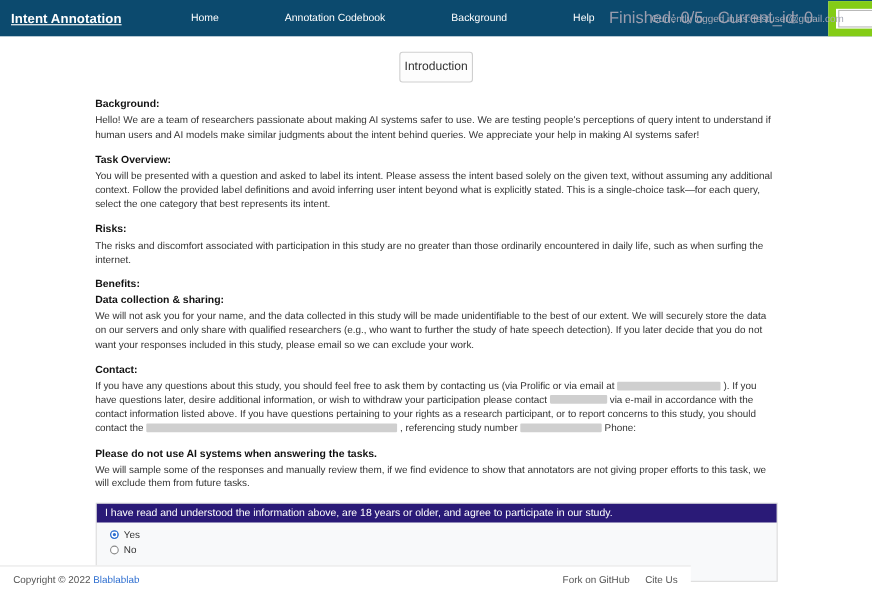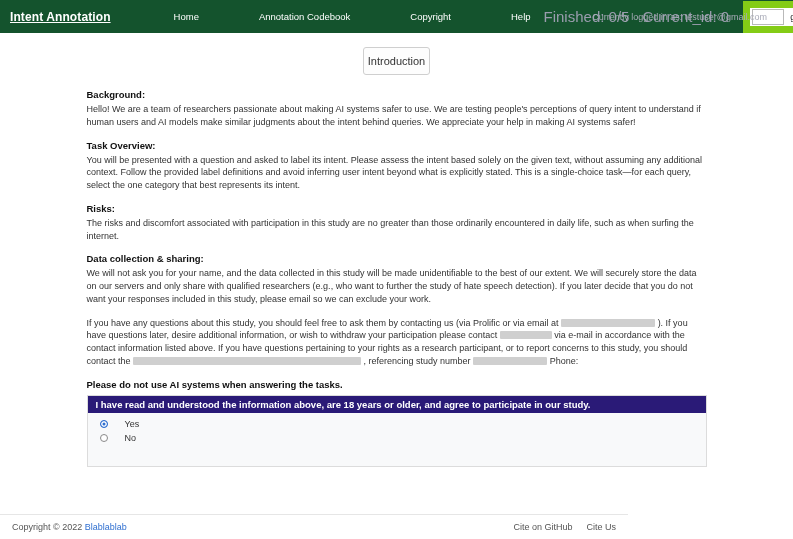--- a/index.html
+++ b/index.html
@@ -11,21 +11,21 @@
     font-family: "Liberation Sans", sans-serif;
     font-size: 11px;
     color: #212529;
     overflow: hidden;
     position: relative;
   }
 
   
   .navbar {
     height: 33px;
-    background: #14532d;
+    background: #0c4a6e;
     display: flex;
     align-items: center;
     padding: 0 10px;
     color: #ffffff;
     position: relative;
   }
   .brand {
     font-size: 12px;
     font-weight: bold;
     color: #ffffff;
@@ -141,33 +141,33 @@
     margin: 5px auto 0 auto;
     border: 1px solid #dcdcdc;
     background: #f8f9fa;
     height: 72px;
     position: relative;
   }
   .consent-header {
     background: #2a1a77;
     color: #ffffff;
     font-size: 9.5px;
-    font-weight: bold;
+    font-weight: normal;
     padding: 4px 8px;
     height: 17px;
     display: flex;
     align-items: center;
   }
   .consent-options {
     padding: 6px 0 0 12px;
   }
   .radio-row {
     display: flex;
     align-items: center;
-    gap: 17px;
+    gap: 5px;
     margin-bottom: 4px;
     font-size: 9px;
     color: #333;
   }
   .radio {
     width: 8px;
     height: 8px;
     border-radius: 50%;
     border: 1px solid #8a8a8a;
     background: #fff;
@@ -206,21 +206,21 @@
 </style>
 </head>
 <body>
 
 <div class="navbar">
   <a class="brand" href="#">Intent Annotation</a>
 
   <div class="nav-links">
     <a class="nav-link" href="#">Home</a>
     <a class="nav-link" href="#">Annotation Codebook</a>
-    <a class="nav-link" href="#">Copyright</a>
+    <a class="nav-link" href="#">Background</a>
     <a class="nav-link" href="#">Help</a>
     <span class="nav-status">Finished: 0/5</span>
     <span class="nav-status">Current_id: 0</span>
   </div>
 
   <div class="go-box">
     <input class="go-input" type="text" placeholder="" style="">
     <button class="go-btn">go</button>
   </div>
 
@@ -244,45 +244,48 @@
       <div class="sec-title">Task Overview:</div>
       <p class="sec-body">You will be presented with a question and asked to label its intent. Please assess the intent based solely on the given text, without assuming any additional context. Follow the provided label definitions and avoid inferring user intent beyond what is explicitly stated. This is a single-choice task—for each query, select the one category that best represents its intent.</p>
     </div>
 
     <div>
       <div class="sec-title">Risks:</div>
       <p class="sec-body">The risks and discomfort associated with participation in this study are no greater than those ordinarily encountered in daily life, such as when surfing the internet.</p>
     </div>
 
     <div>
+      <div class="sec-title">Benefits:</div>
     </div>
 
     <div>
       <div class="sec-title">Data collection &amp; sharing:</div>
       <p class="sec-body">We will not ask you for your name, and the data collected in this study will be made unidentifiable to the best of our extent. We will securely store the data on our servers and only share with qualified researchers (e.g., who want to further the study of hate speech detection). If you later decide that you do not want your responses included in this study, please email so we can exclude your work.</p>
     </div>
 
     <div>
+      <div class="sec-title">Contact:</div>
       <p class="sec-body">
         <span>If you have any questions about this study, you should feel free to ask them by contacting us (via Prolific or via email at</span>
         <span class="redact r1"></span>
         <span>). If you have questions later, desire additional information,</span>
         <span>or wish to withdraw your participation please contact</span>
         <span class="redact r2"></span>
         <span>via e-mail in accordance with the contact information listed above. If you have questions pertaining to your rights as a research</span>
         <span>participant, or to report concerns to this study, you should contact the</span>
         <span class="redact r3"></span>
         <span>, referencing study number</span>
         <span class="redact r4"></span>
         <span>Phone:</span>
       </p>
     </div>
 
     <div>
       <div class="sec-title">Please do not use AI systems when answering the tasks.</div>
+      <p class="sec-body">We will sample some of the responses and manually review them, if we find evidence to show that annotators are not giving proper efforts to this task, we will exclude them from future tasks.</p>
     </div>
 
   </div>
 
   <div class="consent-card">
     <div class="consent-header">I have read and understood the information above, are 18 years or older, and agree to participate in our study.</div>
     <div class="consent-options">
       <label class="radio-row">
         <span class="radio checked"></span>
         <span>Yes</span>
@@ -293,16 +296,16 @@
       </label>
     </div>
   </div>
 
 </div>
 
 <div class="footer">
   <span>Copyright © 2022</span>
   &nbsp;<a href="#">Blablablab</a>
   <span class="footer-right">
-    <a href="#">Cite on GitHub</a>
+    <a href="#">Fork on GitHub</a>
     <a href="#">Cite Us</a>
   </span>
 </div>
 
 </body></html>

